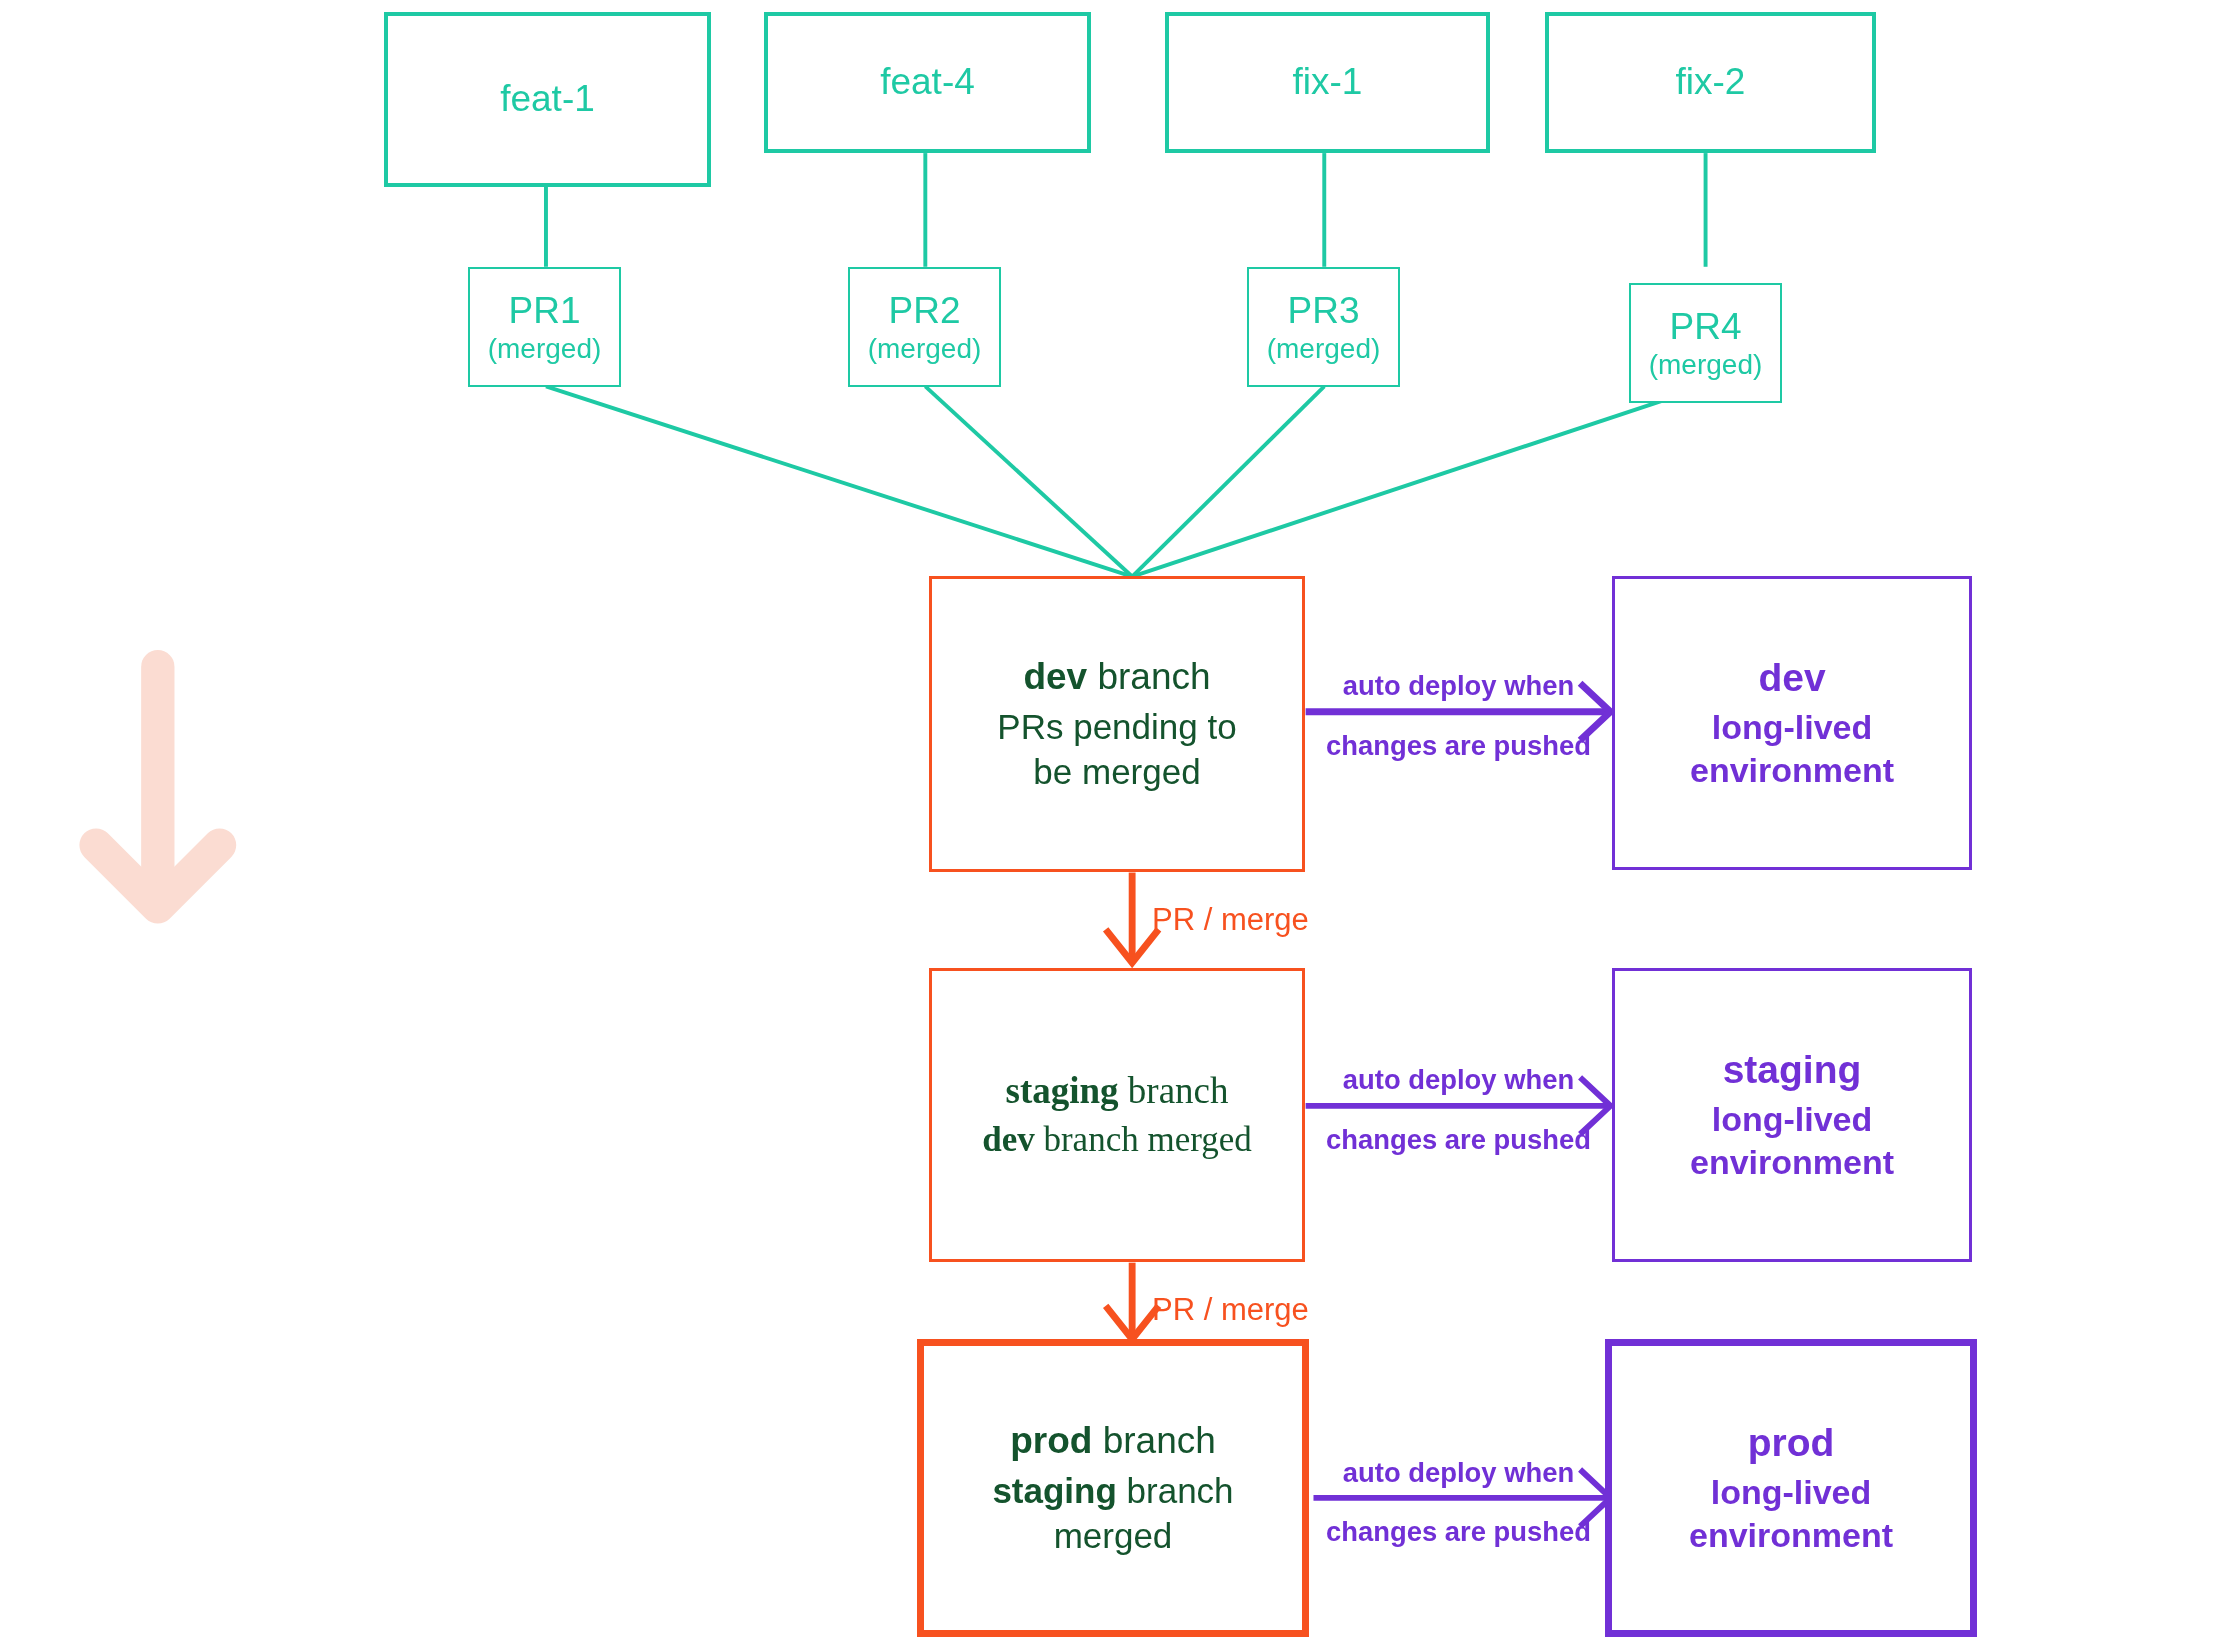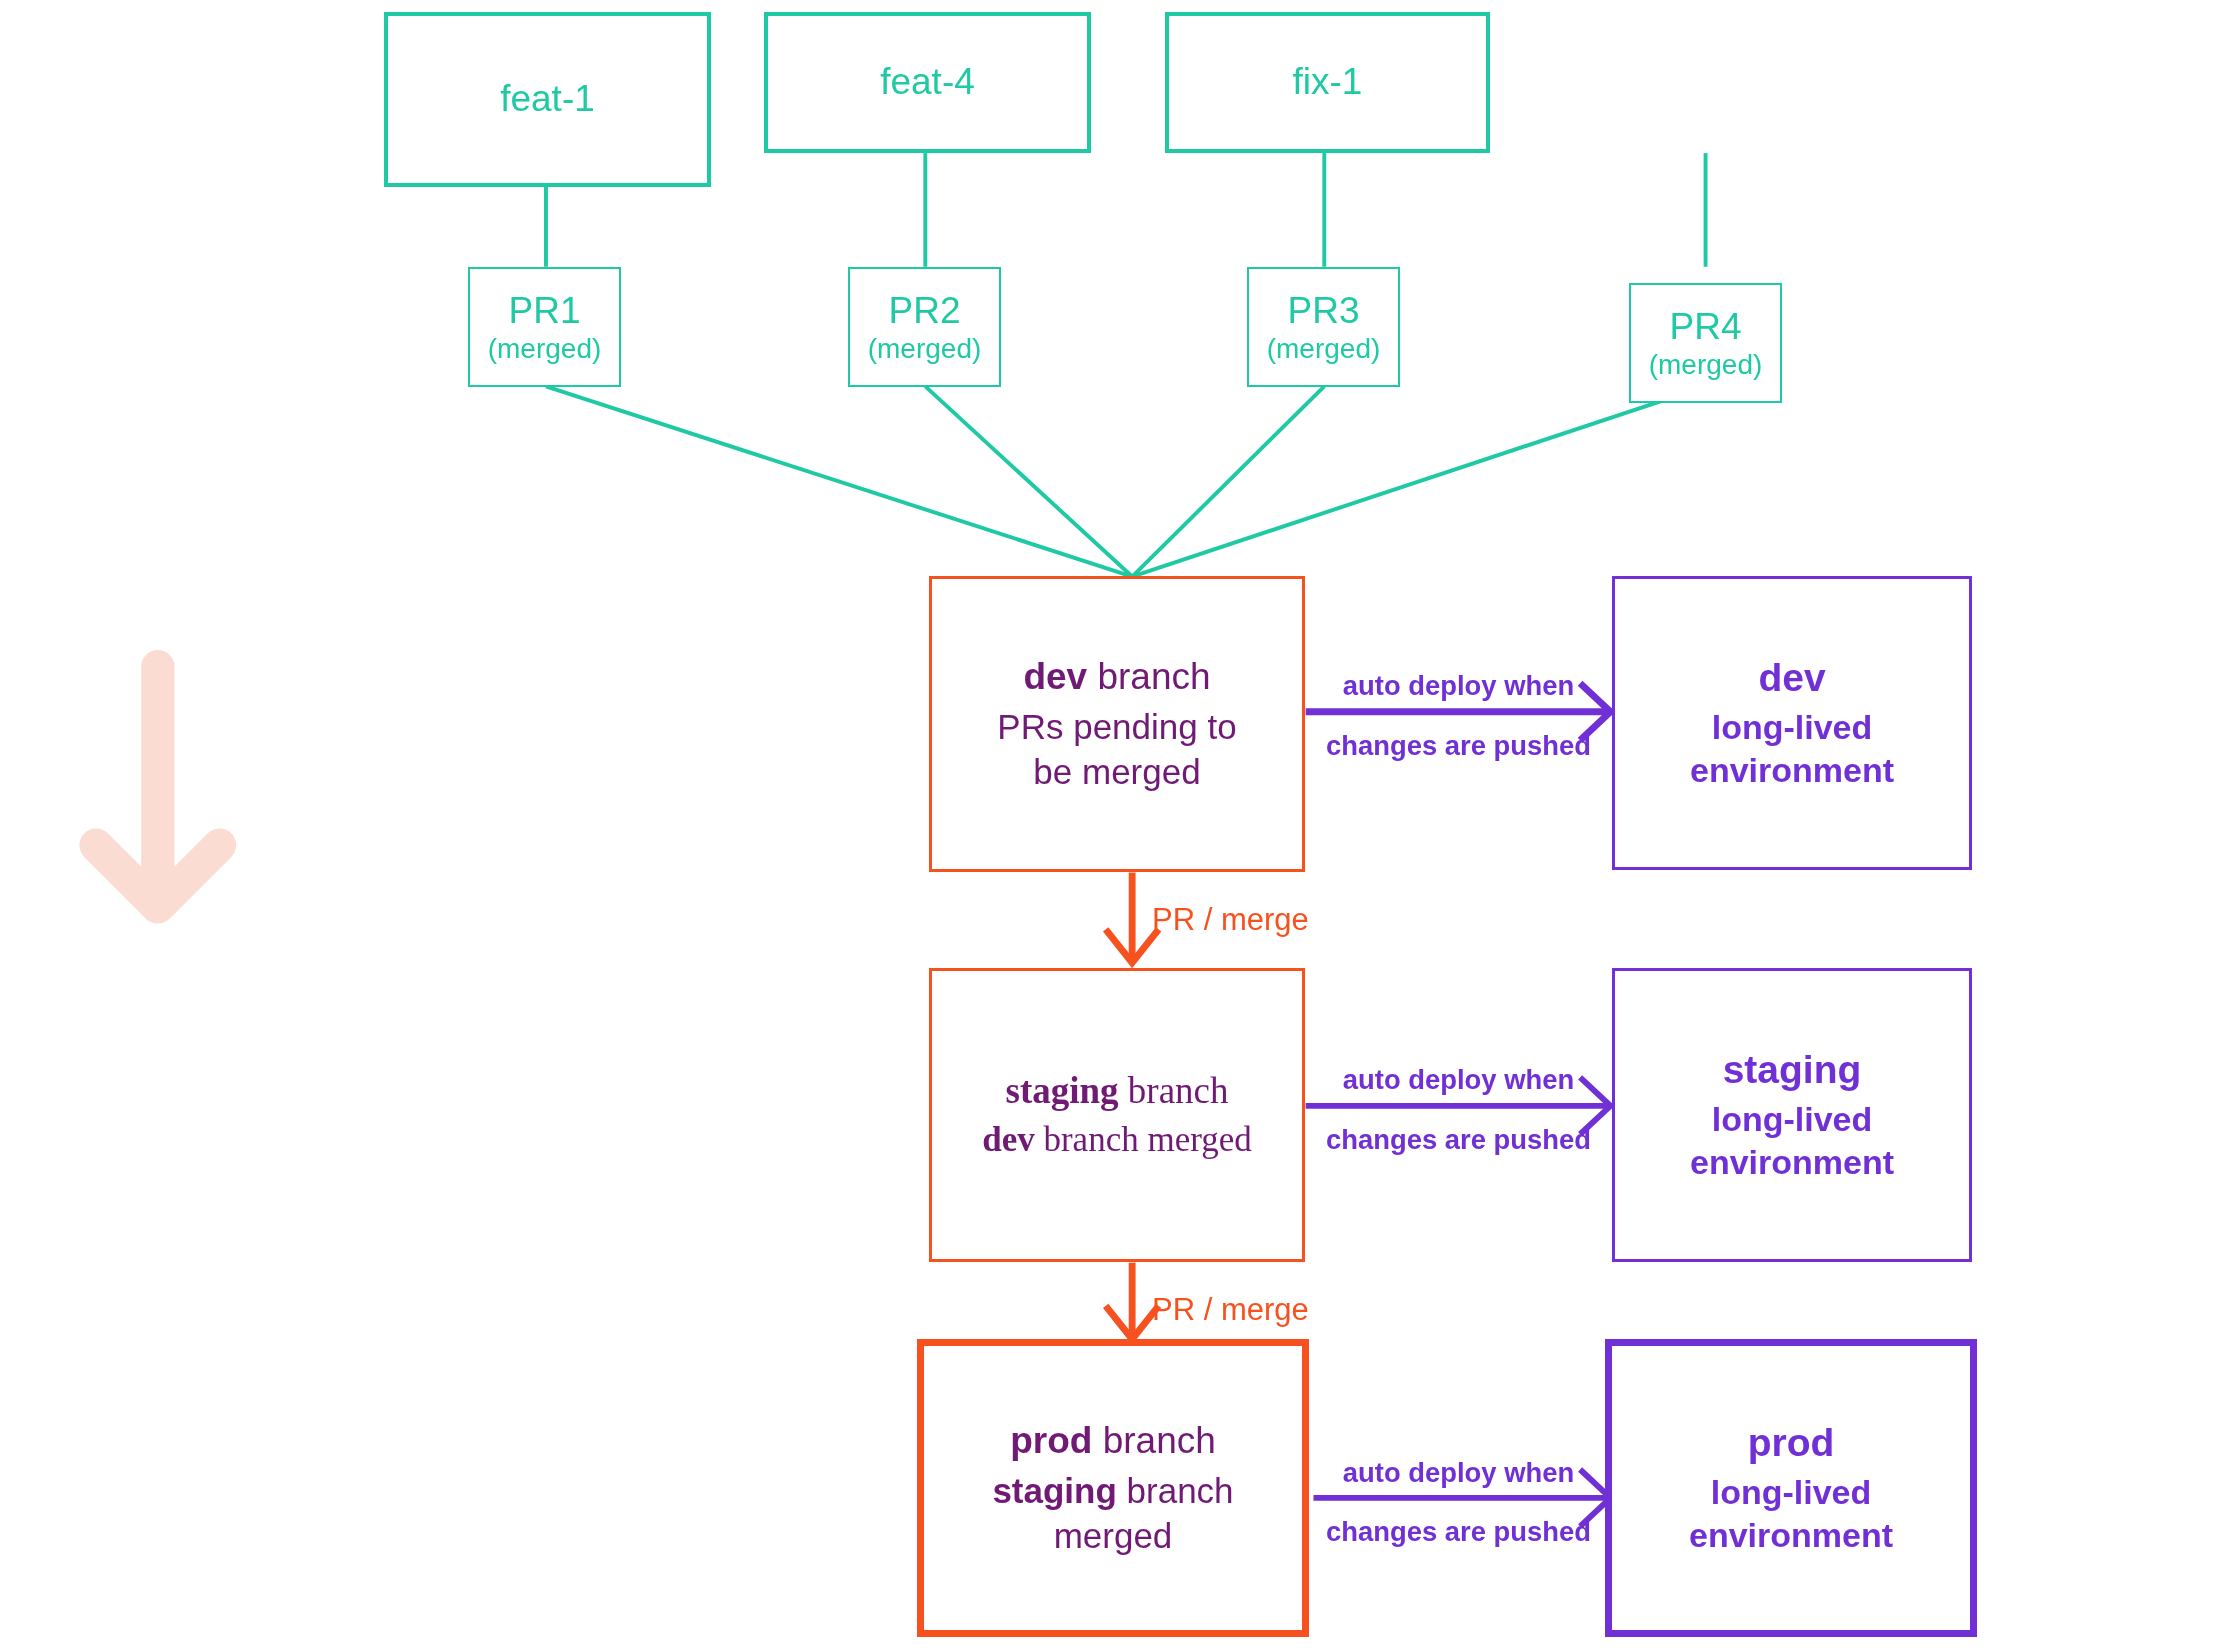--- a/index.html
+++ b/index.html
@@ -56,21 +56,21 @@
     font-weight: 400;
   }
   .pr-box .pr-sub {
     font-size: 28px;
     font-weight: 400;
   }
 
   
   .branch-box {
     border: 3.9px solid #f7511f;
-    color: #701a75;
+    color: #14532d;
     line-height: 1.30;
     padding: 0 13.7px;
     align-items: center;
   }
   .branch-box.thick {
     border-width: 7.8px;
   }
   .branch-box .line {
     font-size: 36px;
     font-weight: 400;
@@ -175,20 +175,23 @@
 
   <div class="node feat-box" style="left:384px; top:11.8px; width:327px; height:175px;">
     <span>feat-1</span>
   </div>
   <div class="node feat-box" style="left:764px; top:11.8px; width:327px; height:141px;">
     <span>feat-4</span>
   </div>
   <div class="node feat-box" style="left:1165px; top:11.8px; width:325px; height:141px;">
     <span>fix-1</span>
   </div>
+  <div class="node feat-box" style="left:1545px; top:11.8px; width:331px; height:141px;">
+    <span>fix-2</span>
+  </div>
 
   <div class="node pr-box" style="left:468px; top:267px; width:153px; height:120px;">
     <span class="pr-title">PR1</span>
     <span class="pr-sub">(merged)</span>
   </div>
   <div class="node pr-box" style="left:848px; top:267px; width:153px; height:120px;justify-content:center;">
     <span class="pr-title">PR2</span>
     <span class="pr-sub">(merged)</span>
   </div>
   <div class="node pr-box" style="left:1247px; top:267px; width:153px; height:120px;">

